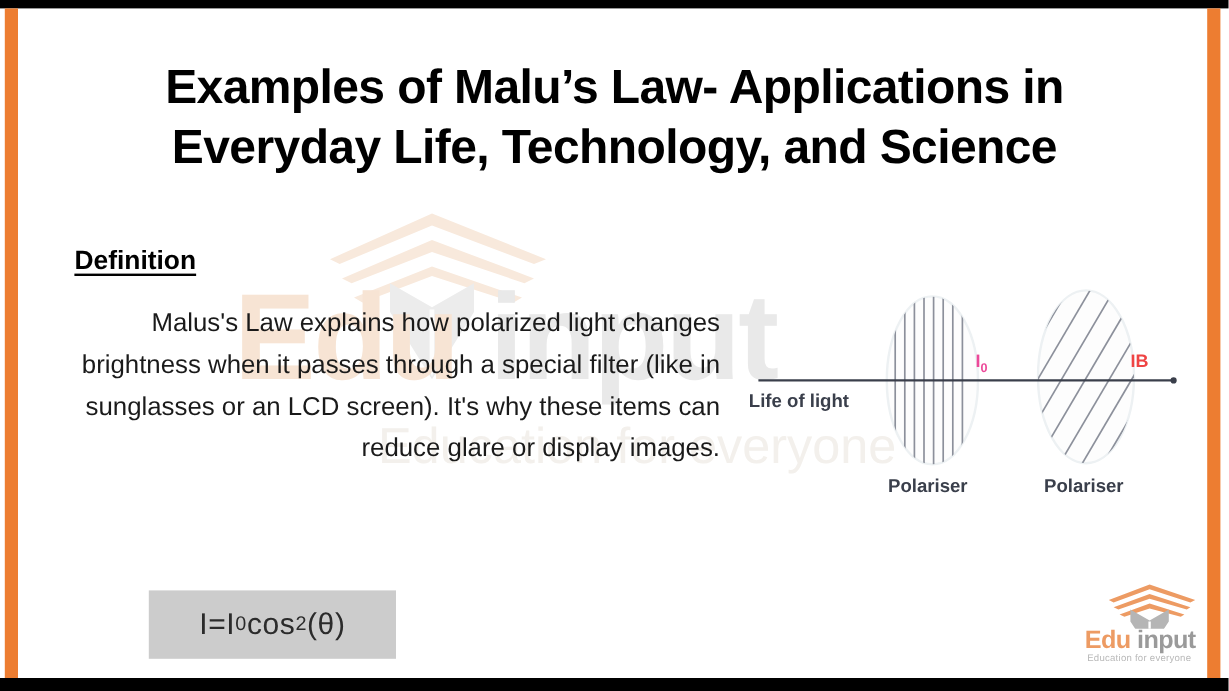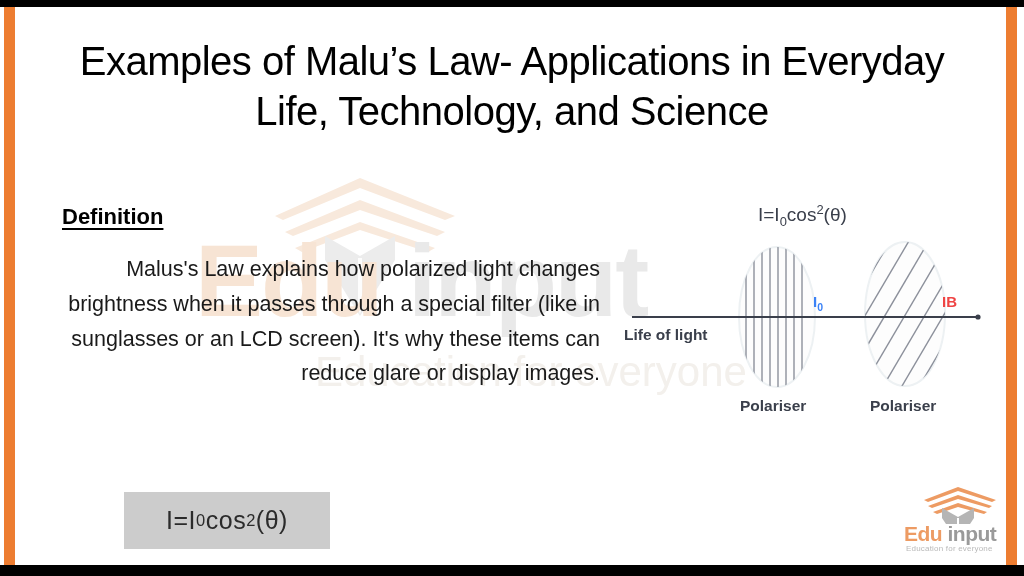--- a/index.html
+++ b/index.html
@@ -80,26 +80,26 @@
     font-size: 42px;
     color: #f3f0ec;
     white-space: nowrap;
     letter-spacing: 0px;
   }
 
   
   .title {
     position: absolute;
     left: 50px;
-    top: 36px;
+    top: 48px;
     width: 924px;
     text-align: center;
     font-size: 40px;
     line-height: 1.25;
-    font-weight: normal;
+    font-weight: bold;
     color: #000000;
     letter-spacing: -0.5px;
   }
 
   
   .def-heading {
     position: absolute;
     left: 62px;
     top: 204px;
     font-size: 22px;
@@ -167,21 +167,21 @@
     font-weight: bold;
     color: #3a3f4b;
     white-space: nowrap;
   }
   .lbl-i0 {
     position: absolute;
     left: 203px;
     top: 101px;
     font-size: 15px;
     font-weight: bold;
-    color: #3b82f6;
+    color: #ec4899;
   }
   .lbl-i0 sub { font-size: 0.7em; }
   .lbl-ib {
     position: absolute;
     left: 332px;
     top: 101px;
     font-size: 15px;
     font-weight: bold;
     color: #ef4444;
   }
@@ -267,23 +267,20 @@
   <div class="formula-box">
     <span>I=I</span>
       <sub>0</sub>
       <span>cos</span>
       <sup>2</sup>
       <span>(θ)</span>
   </div>
 
   <div class="diagram">
 
-    <div class="diagram-formula">
-      <span>I=I</span><sub>0</sub><span>cos</span><sup>2</sup><span>(θ)</span>
-    </div>
 
     <svg width="396" height="240" viewBox="0 0 396 240" style="position:absolute;left:0;top:0;">
       <defs>
         <clipPath id="clipP1">
           <ellipse cx="167" cy="125" rx="38" ry="70"></ellipse>
         </clipPath>
         <clipPath id="clipP2">
           <ellipse cx="295" cy="122" rx="40" ry="72"></ellipse>
         </clipPath>
       </defs>

